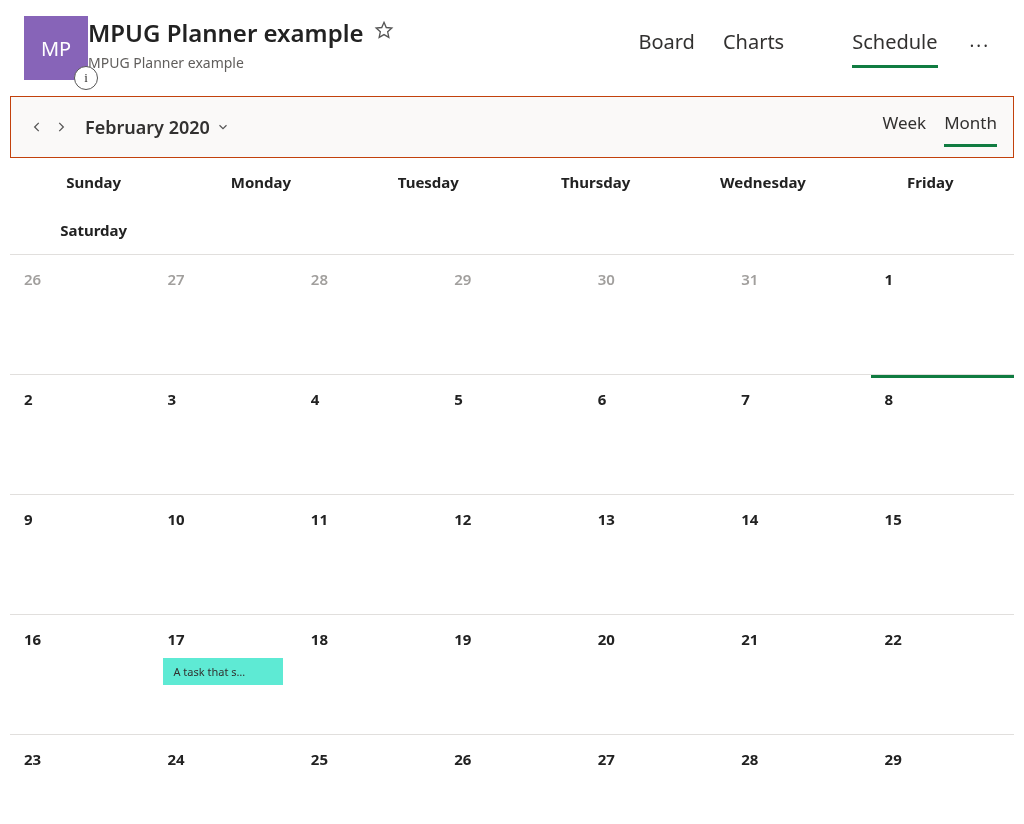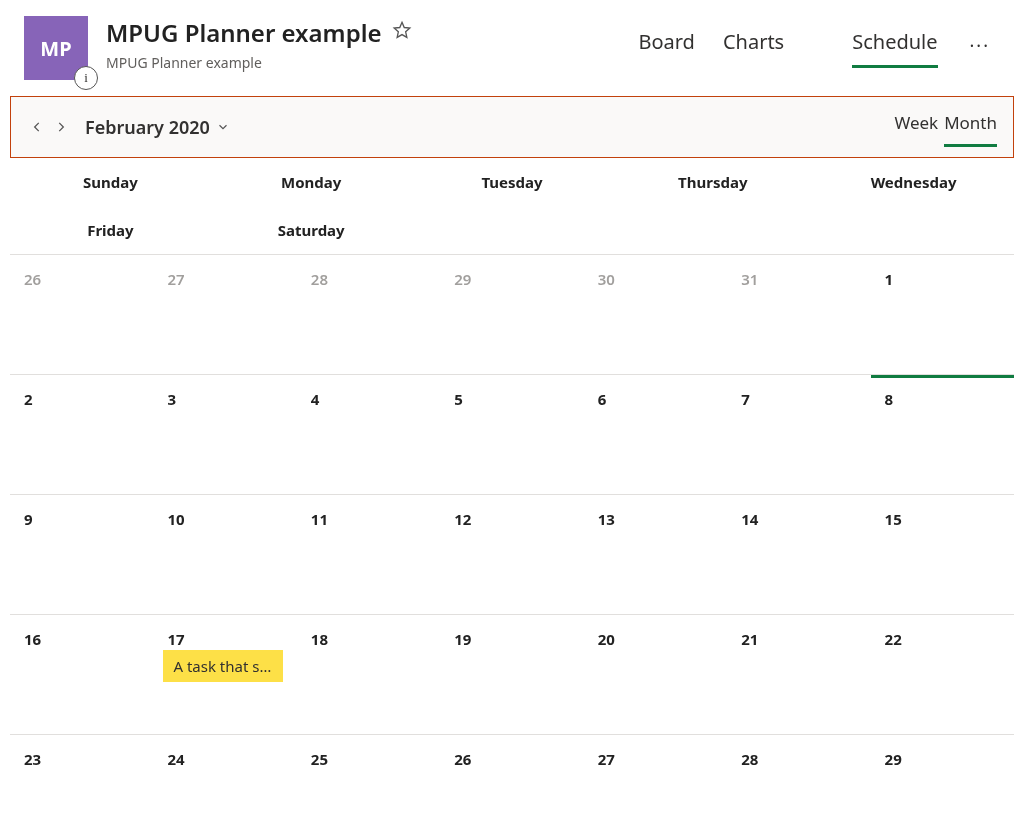--- a/index.html
+++ b/index.html
@@ -21,37 +21,36 @@
     flex: 0 0 auto;
   }
   .avatar {
     width: 64px; height: 64px;
     background: #8764B8;
     color: #fff;
     display: flex;
     align-items: center;
     justify-content: center;
     font-size: 20px;
-    font-weight: 700;
+    font-weight: 400;
   }
   .info-badge {
     position: absolute;
     right: -10px; bottom: -10px;
     width: 24px; height: 24px;
     border-radius: 50%;
     background: #fff;
     border: 1px solid #555;
     display: flex;
     align-items: center; justify-content: center;
     font-family: Georgia, 'Times New Roman', serif;
     font-size: 13px;
     color: #323130;
   }
   .title-block {
-    margin-left: 18px;
     flex: 0 0 auto;
   }
   .title-row {
     display: flex;
     align-items: center;
     gap: 10px;
   }
   .title-row h1 {
     margin: 0;
     font-size: 24px;
@@ -116,40 +115,40 @@
     margin-left: 10px;
     display: flex;
     align-items: center;
     gap: 6px;
     cursor: pointer;
   }
   .chev { width:14px; height:14px; color:#555; }
   .view-toggle {
     margin-left: auto;
     display: flex;
-    gap: 6px;
+    gap: 18px;
   }
   .view-btn {
     font-size: 17px;
     padding: 4px 0 10px 0;
     cursor: pointer;
     border-bottom: 3px solid transparent;
     color: #323130;
   }
   .view-btn.active {
     font-weight: 400;
     border-bottom-color: #107c41;
   }
 
   .calendar {
     margin: 0 10px;
   }
   .dow-row {
     display: grid;
-    grid-template-columns: repeat(5, 1fr);
+    grid-template-columns: repeat(6, 1fr);
     border-bottom: 1px solid #e1dfdd;
   }
   .dow {
     text-align: center;
     font-weight: 700;
     font-size: 15px;
     padding: 14px 0 14px 0;
     color: #222;
   }
   .weeks {
@@ -171,25 +170,26 @@
     font-size: 15px;
     font-weight: 700;
     color: #222;
     text-align: right;
   }
   .day.other .num {
     color: #a19f9d;
     font-weight: 600;
   }
   .task-chip {
+    margin-top: 8px;
     margin-left: -4px;
     width: calc(100% - 10px);
-    background: #fde047;
-    color: #323130;
-    font-size: 15px;
+    background: #5eead4;
+    color: #323130;
+    font-size: 11px;
     padding: 6px 10px;
     white-space: nowrap;
     overflow: hidden;
     text-overflow: ellipsis;
     cursor: pointer;
   }
 </style>
 </head>
 <body>
 

